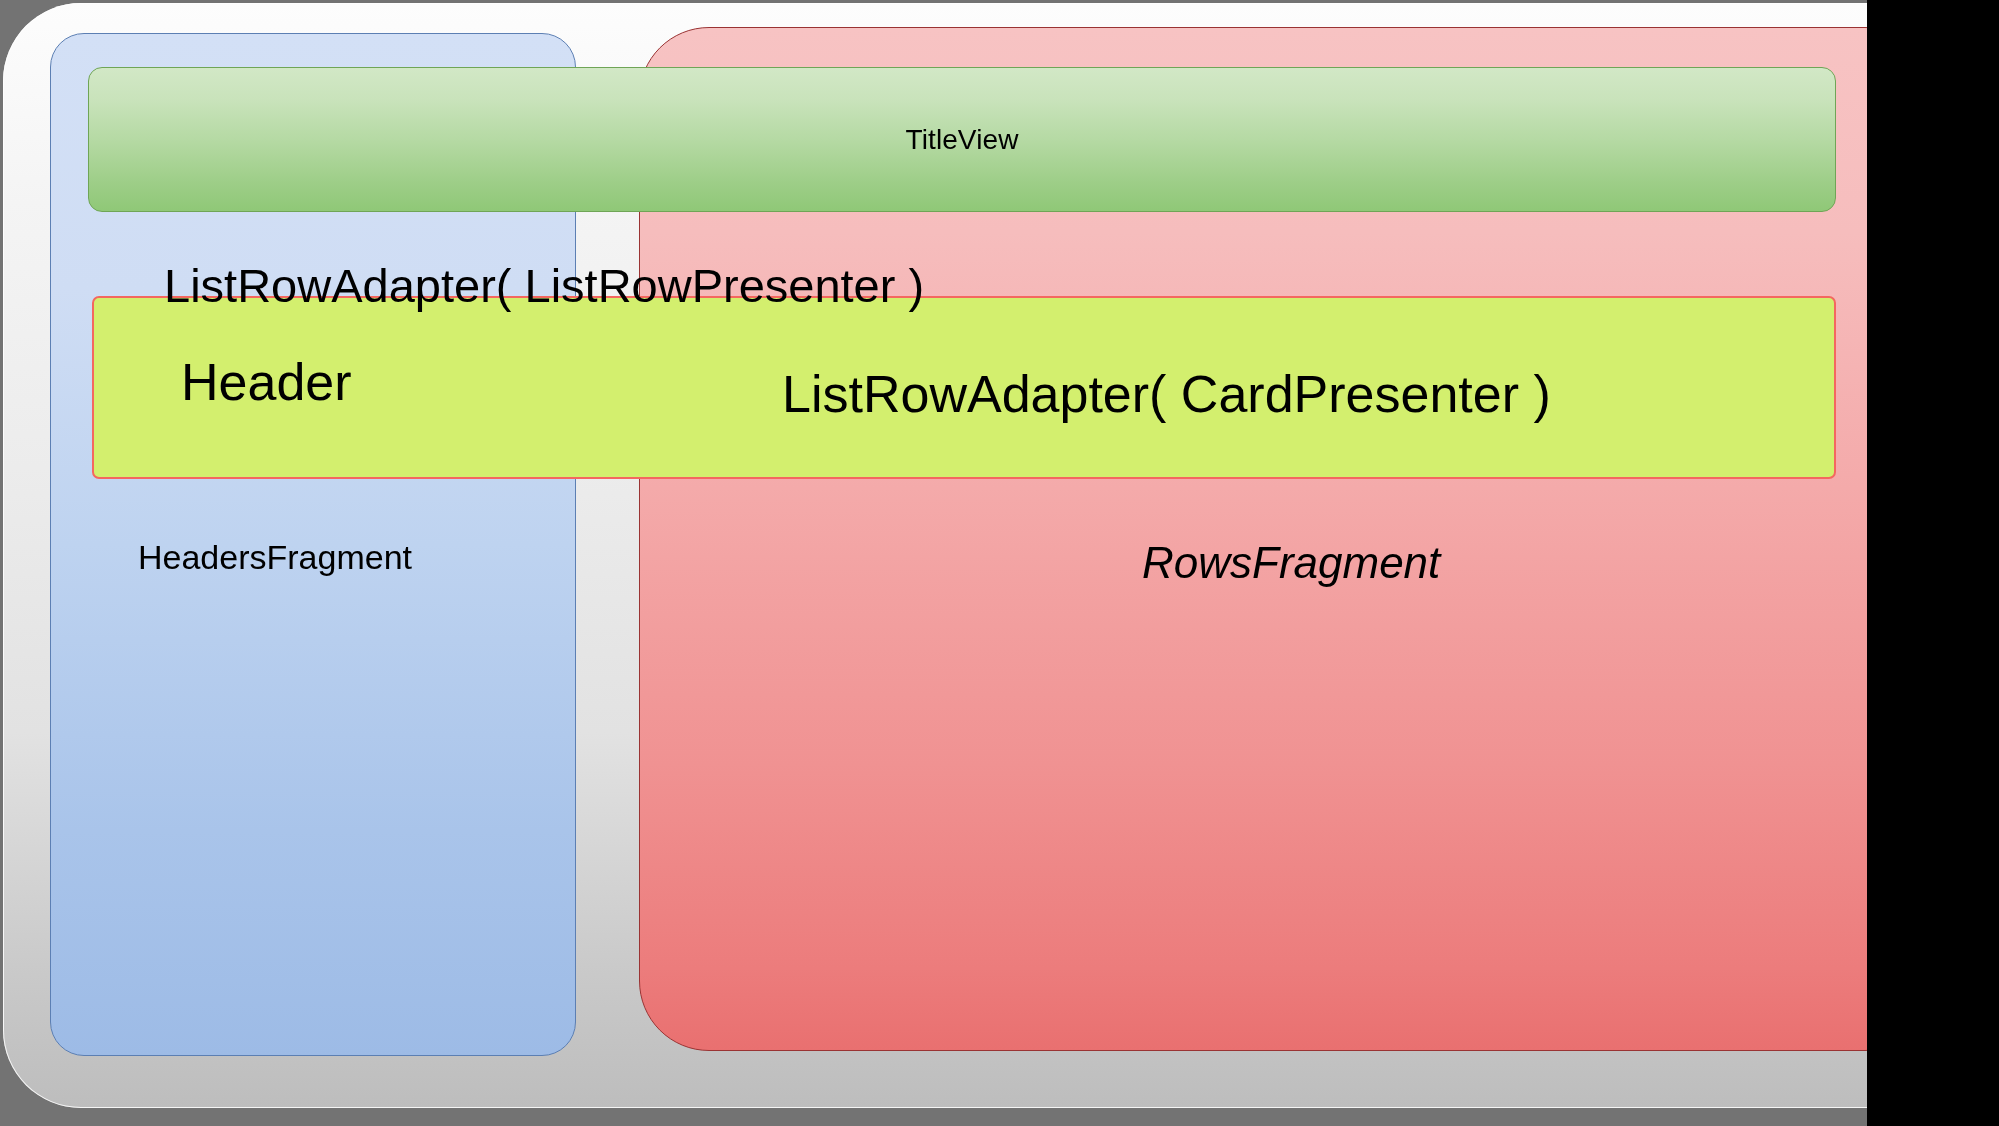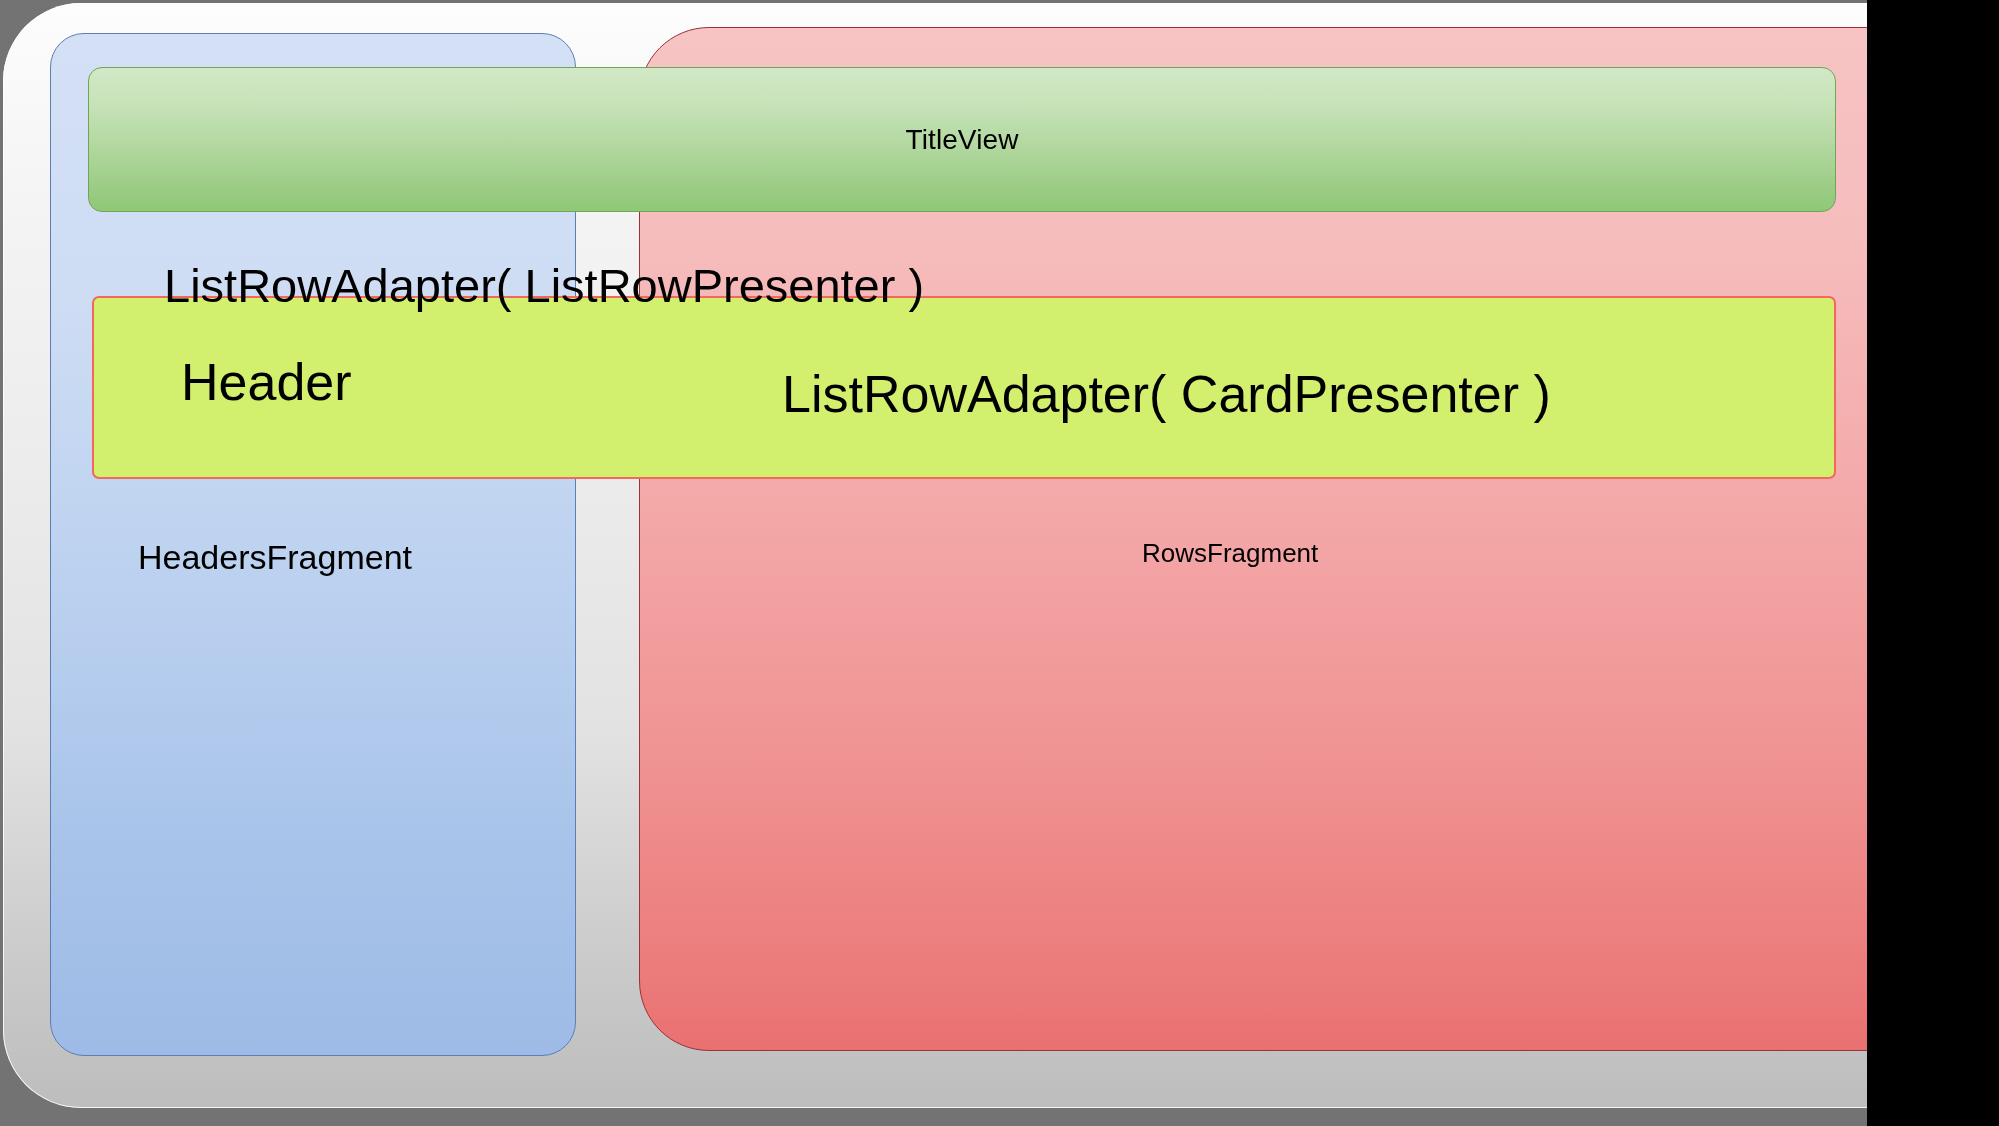--- a/index.html
+++ b/index.html
@@ -134,21 +134,22 @@
     font-size: 52px;
   }
   .lbl-headersfragment {
     left: 138px;
     top: 538px;
     font-size: 34px;
   }
   .lbl-rowsfragment {
     left: 1142px;
     top: 538px;
-    font-size: 26px;
+    font-size: 44px;
+    font-style: italic;
   }
 </style>
 </head>
 <body>
 
 <div id="stage">
 
   <div class="outer-window"></div>
 
   <div class="headers-panel"></div>

